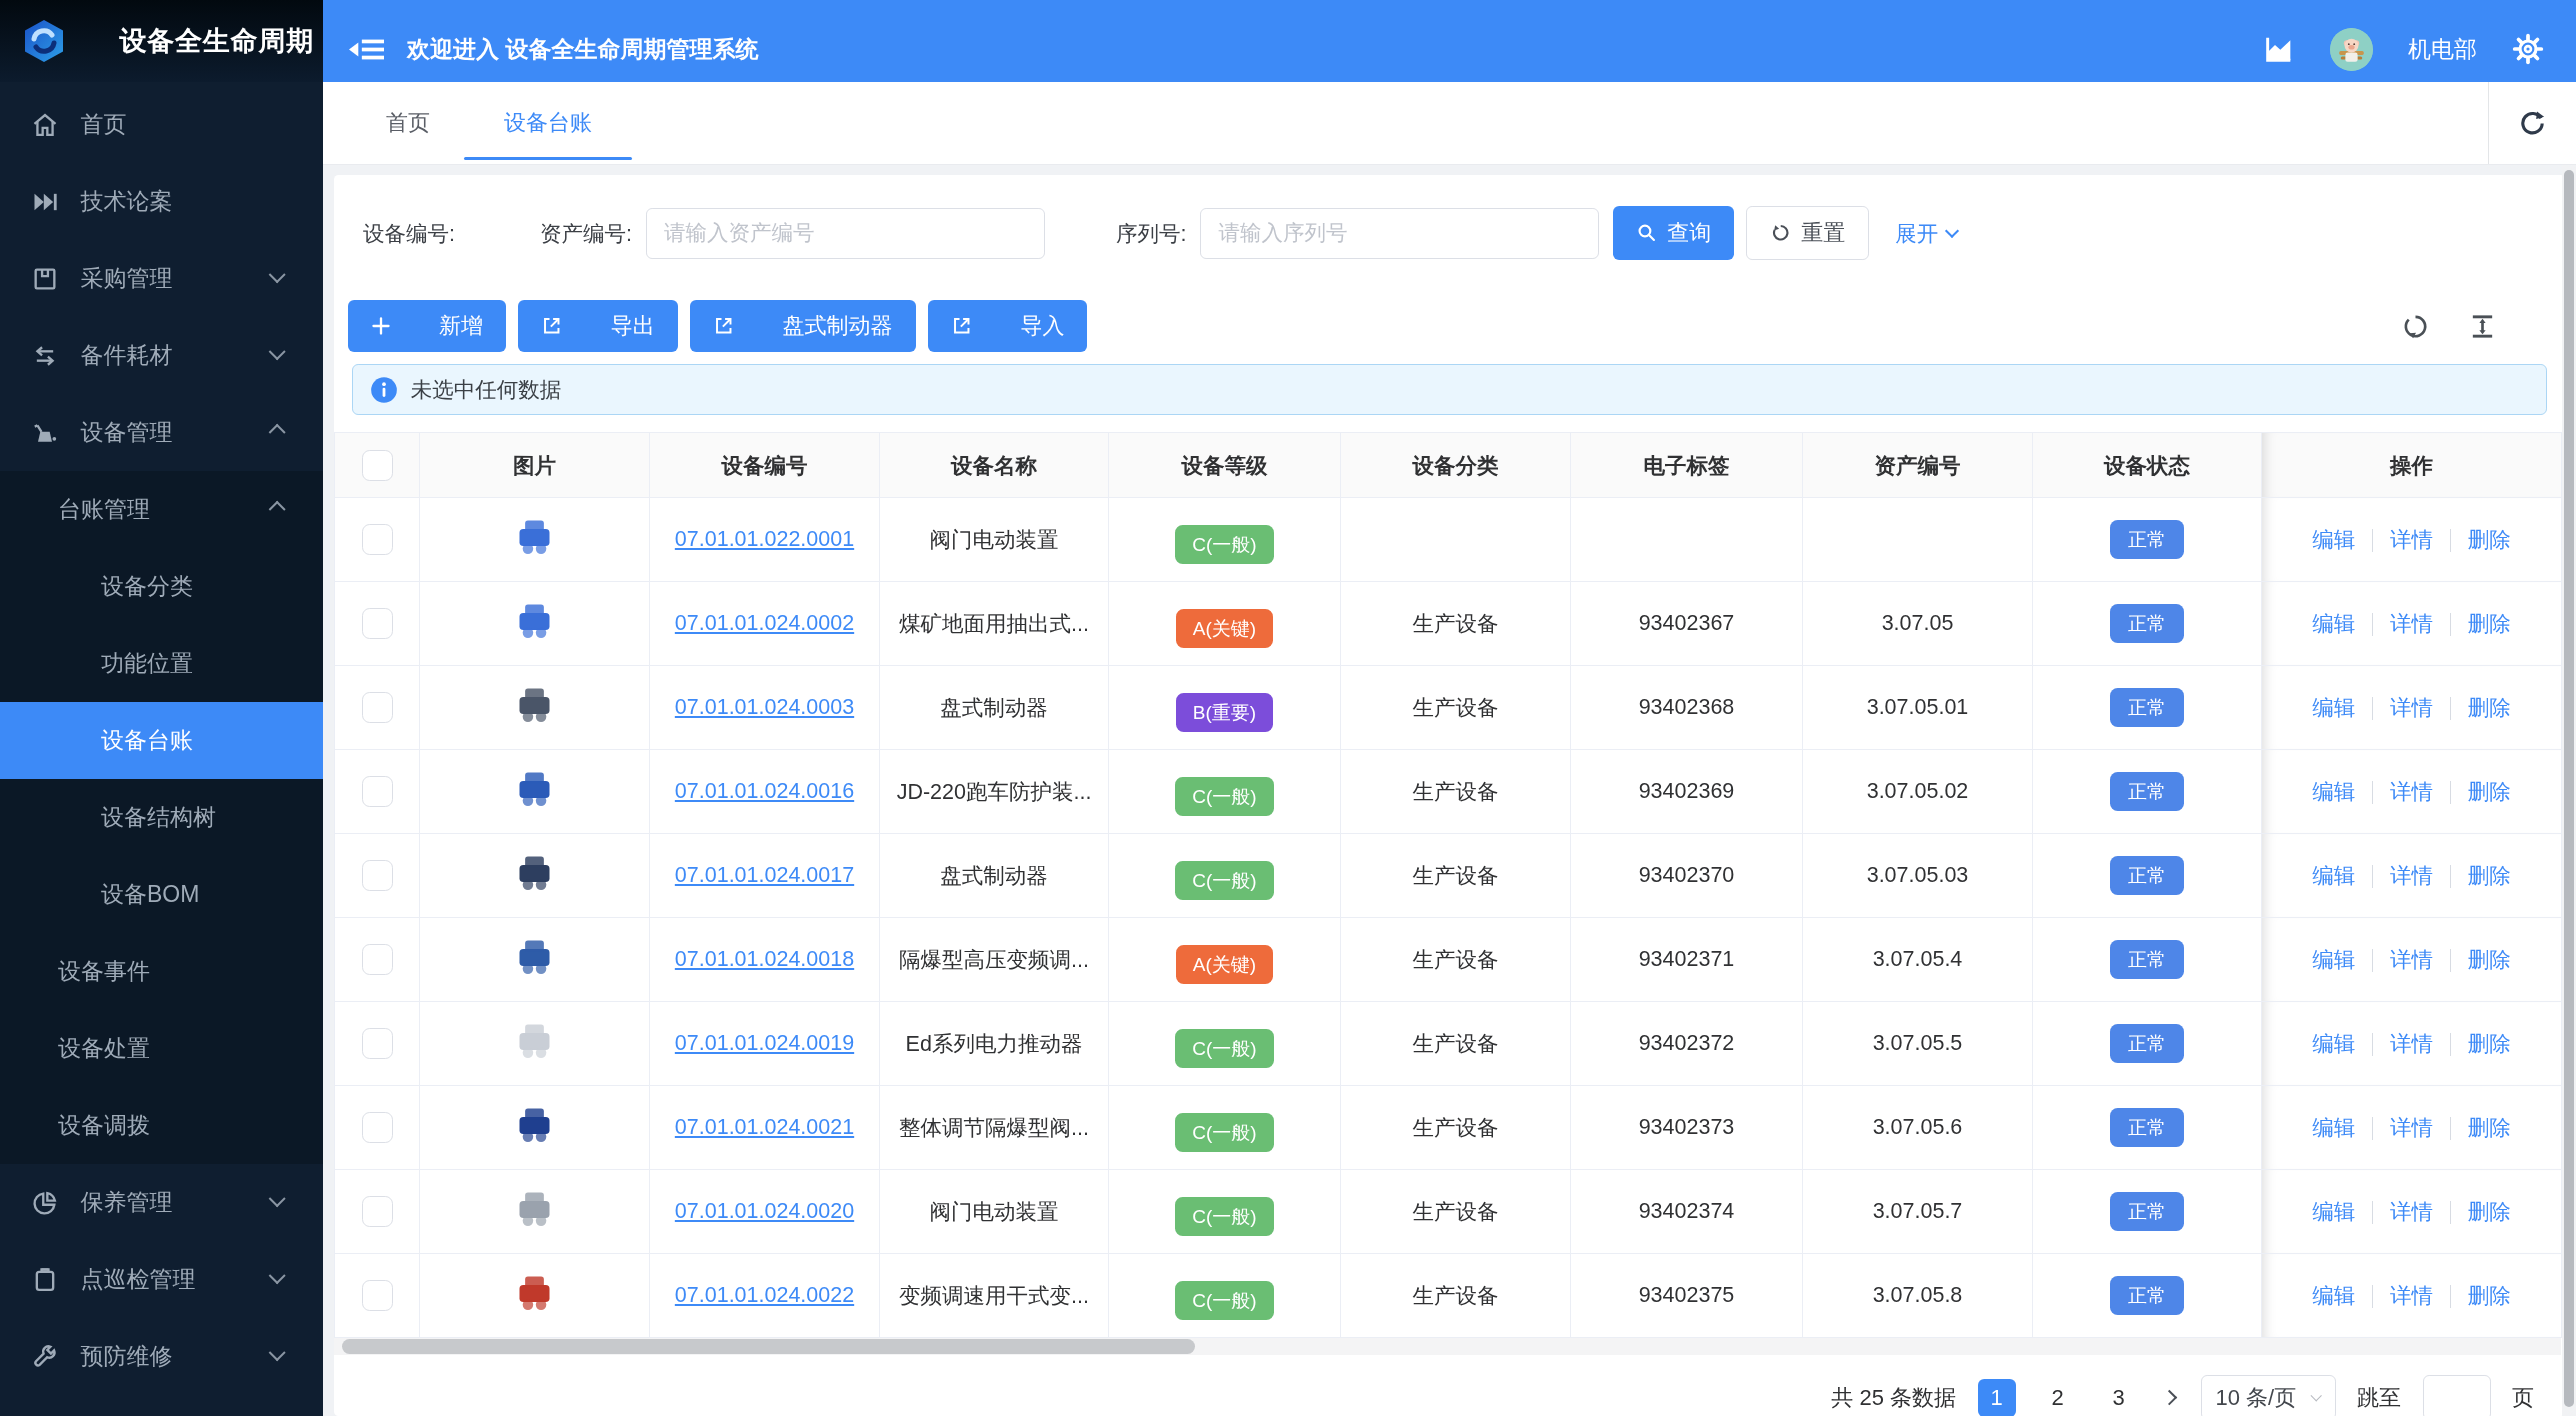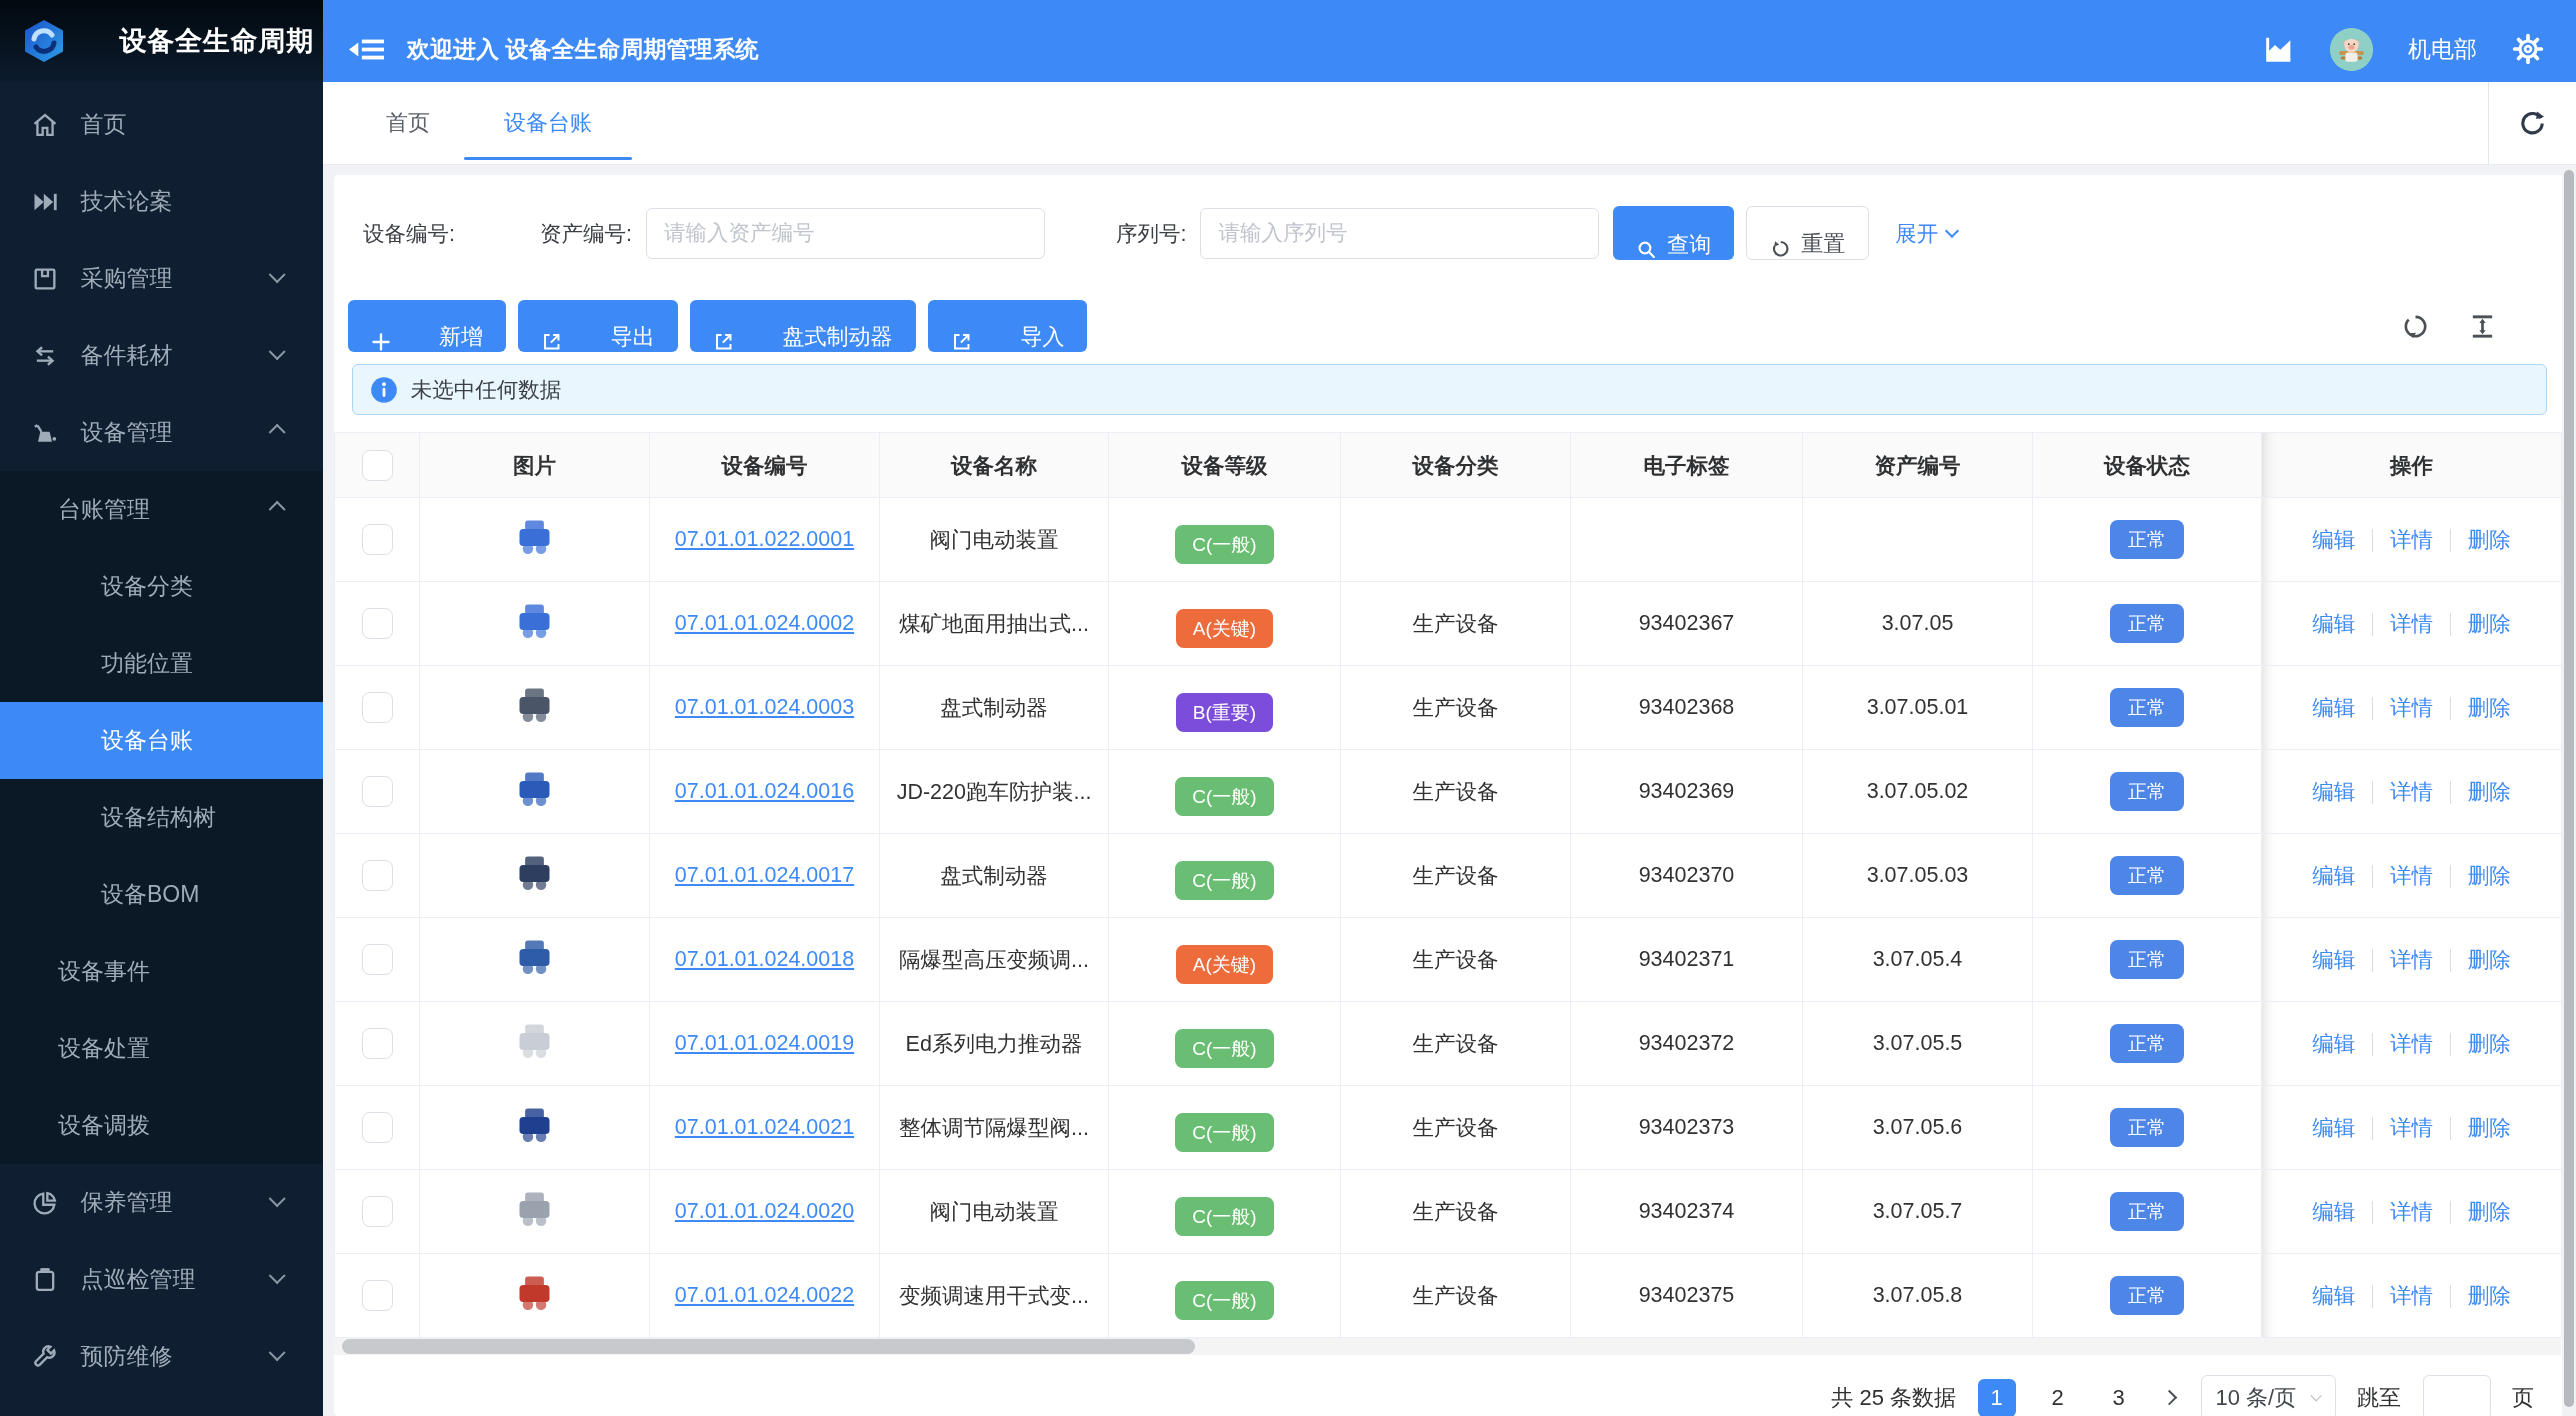--- a/index.html
+++ b/index.html
@@ -59,21 +59,21 @@
           border-radius:4.6px; overflow:hidden; }
 
   
   .filters { display:flex; align-items:center; padding-top:31px; padding-left:29px; }
   .fgroup { display:flex; align-items:center; }
   .fgroup + .fgroup { margin-left:71px; }
   .flabel { color:#3b3f45; margin-right:14px; white-space:nowrap; }
   .finput { width:399px; height:51px; border:0.8px solid #dcdfe6; border-radius:6.1px; padding:0 17px;
             font-size:21.5px; color:#303133; outline:none; font-family:inherit; }
   .finput::placeholder { color:#c0c4cc; }
-  .btn { display:flex; align-items:flex-end; gap:9.2px; height:54px; padding:0 23px; border-radius:6.1px;
+  .btn { display:flex; align-items:center; gap:9.2px; height:54px; padding:0 23px; border-radius:6.1px;
          font-size:22px; border:none; cursor:pointer; font-family:inherit; }
   .btn-primary { background:#3d8af7; color:#fff; }
   .btn-plain { background:#fff; color:#4a4f57; border:0.8px solid #dcdfe6; }
   .btn-search { margin-left:14px; }
   .btn-reset { margin-left:12.3px; }
   .expand-link { display:flex; align-items:center; gap:9.2px; color:#3d8af7; margin-left:26px; cursor:pointer; }
   .expand-link .chev2 { width:10px; height:10px; border-right:2.3px solid #3d8af7; border-bottom:2.3px solid #3d8af7;
                         transform:rotate(45deg) translate(-1.5px,-1.5px); }
 
   

